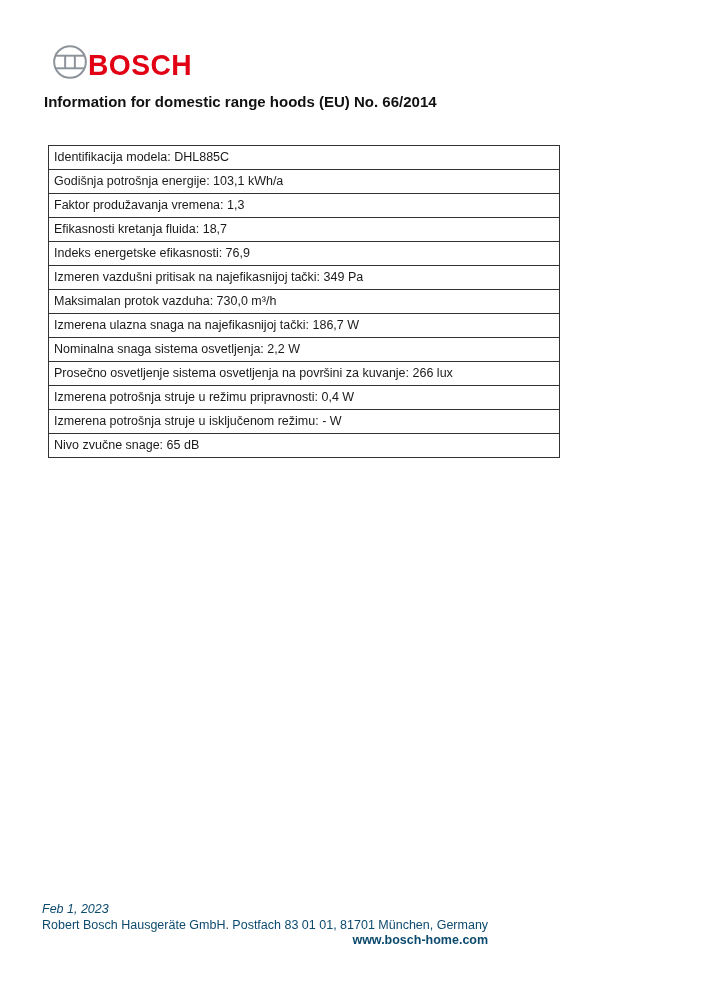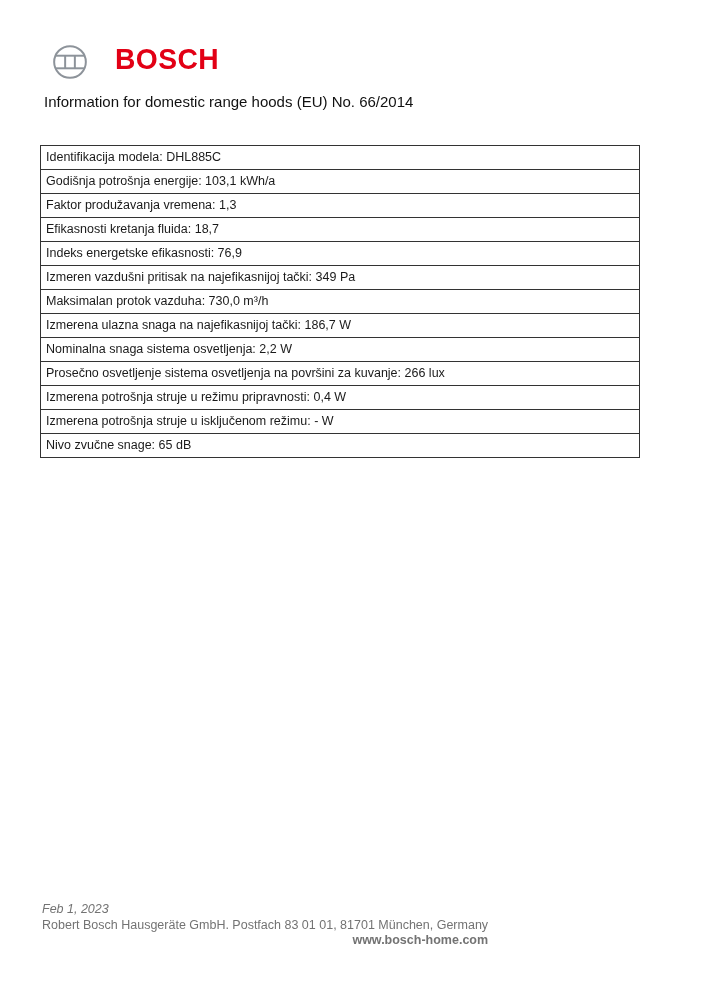--- a/index.html
+++ b/index.html
@@ -16,68 +16,68 @@
     position: absolute;
     inset: 0;
     background: #ffffff;
   }
   
   .logo-row {
     position: absolute;
     top: 44px;
     left: 52px;
     display: flex;
-    align-items: flex-start;
-    gap: 27px;
+    align-items: flex-end;
+    gap: 0;
   }
   .emblem svg { display: block; }
   .wordmark {
     font-weight: 700;
     font-size: 30px;
     letter-spacing: 0.5px;
     transform: scaleX(0.94);
     transform-origin: left center;
     line-height: 1;
   }
   
   .doc-title {
     position: absolute;
     top: 93px;
     left: 44px;
     font-size: 15px;
-    font-weight: 400;
+    font-weight: 700;
     color: #111;
     white-space: nowrap;
   }
   
   .spec-table {
     position: absolute;
     top: 145px;
-    left: 40px;
-    width: 600px;
+    left: 48px;
+    width: 512px;
     border-collapse: collapse;
     table-layout: fixed;
   }
   .spec-table td {
     border: 1px solid #333;
     font-size: 12.5px;
     line-height: 17px;
     padding: 3px 5px;
     color: #1a1a1a;
     vertical-align: middle;
     word-wrap: break-word;
   }
   
   .footer {
     position: absolute;
     top: 902px;
     left: 42px;
     font-size: 12.5px;
     line-height: 15.5px;
-    color: #737373;
+    color: #0c4a6e;
   }
   .footer .date { font-style: italic; }
   .footer .website { font-weight: 700; text-align: right; }
 </style>
 </head>
 <body>
 
 <div class="page">
 
   <div class="logo-row">

